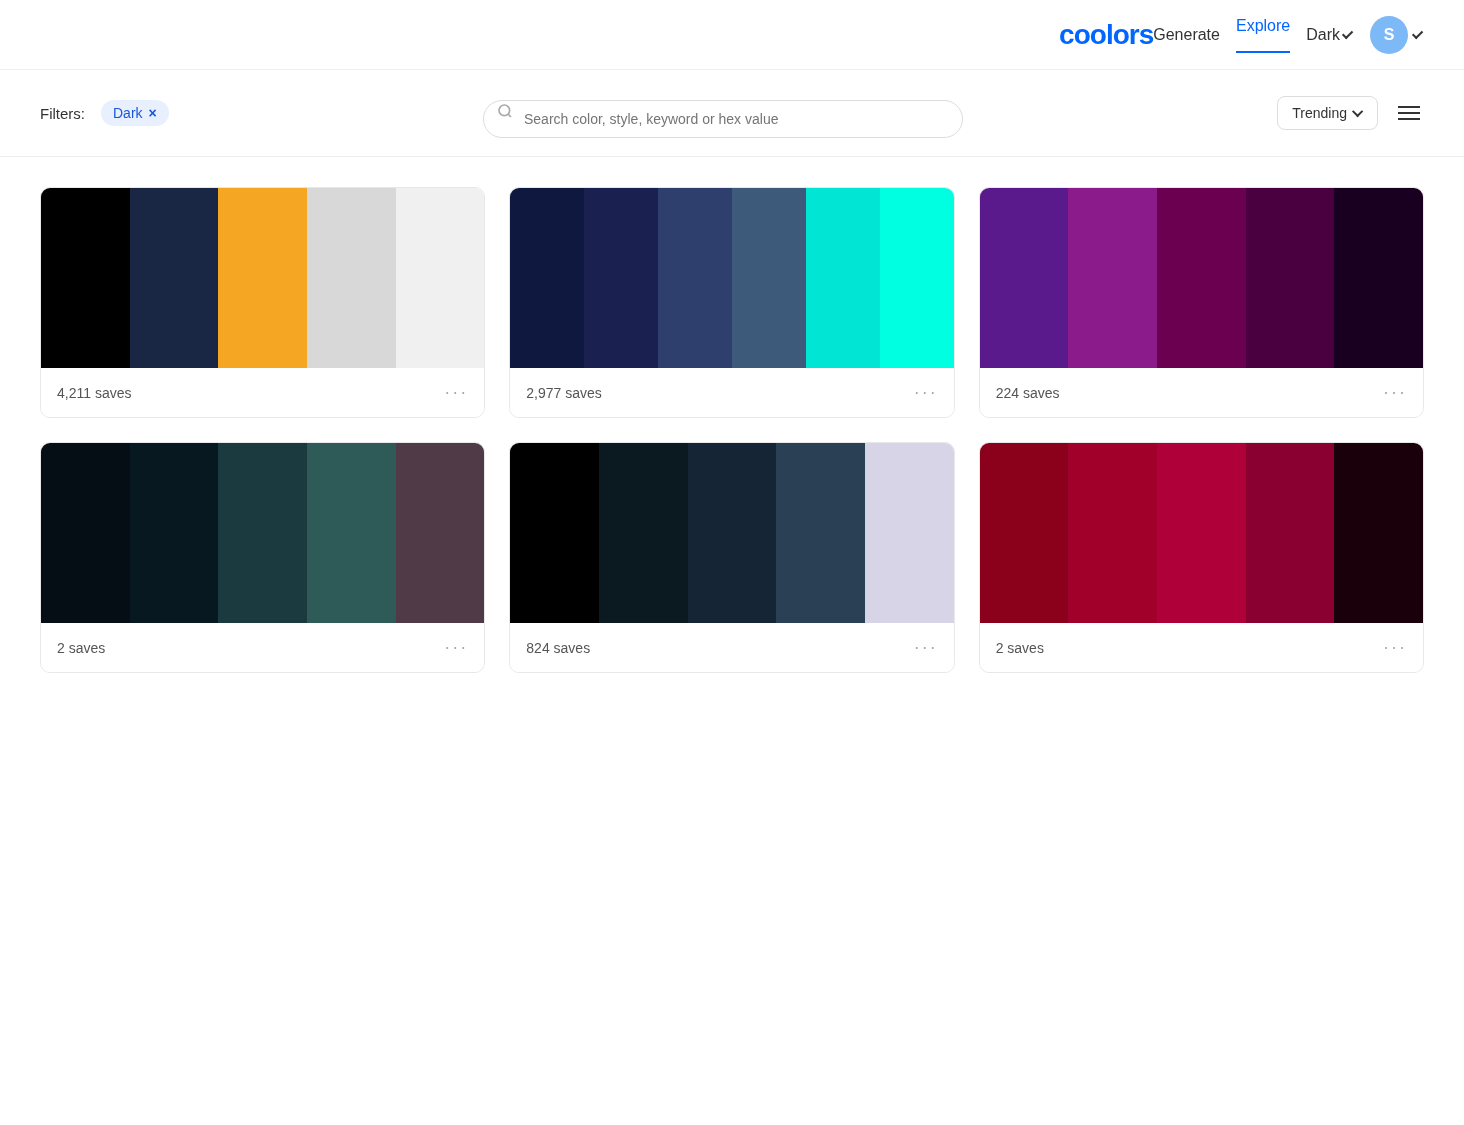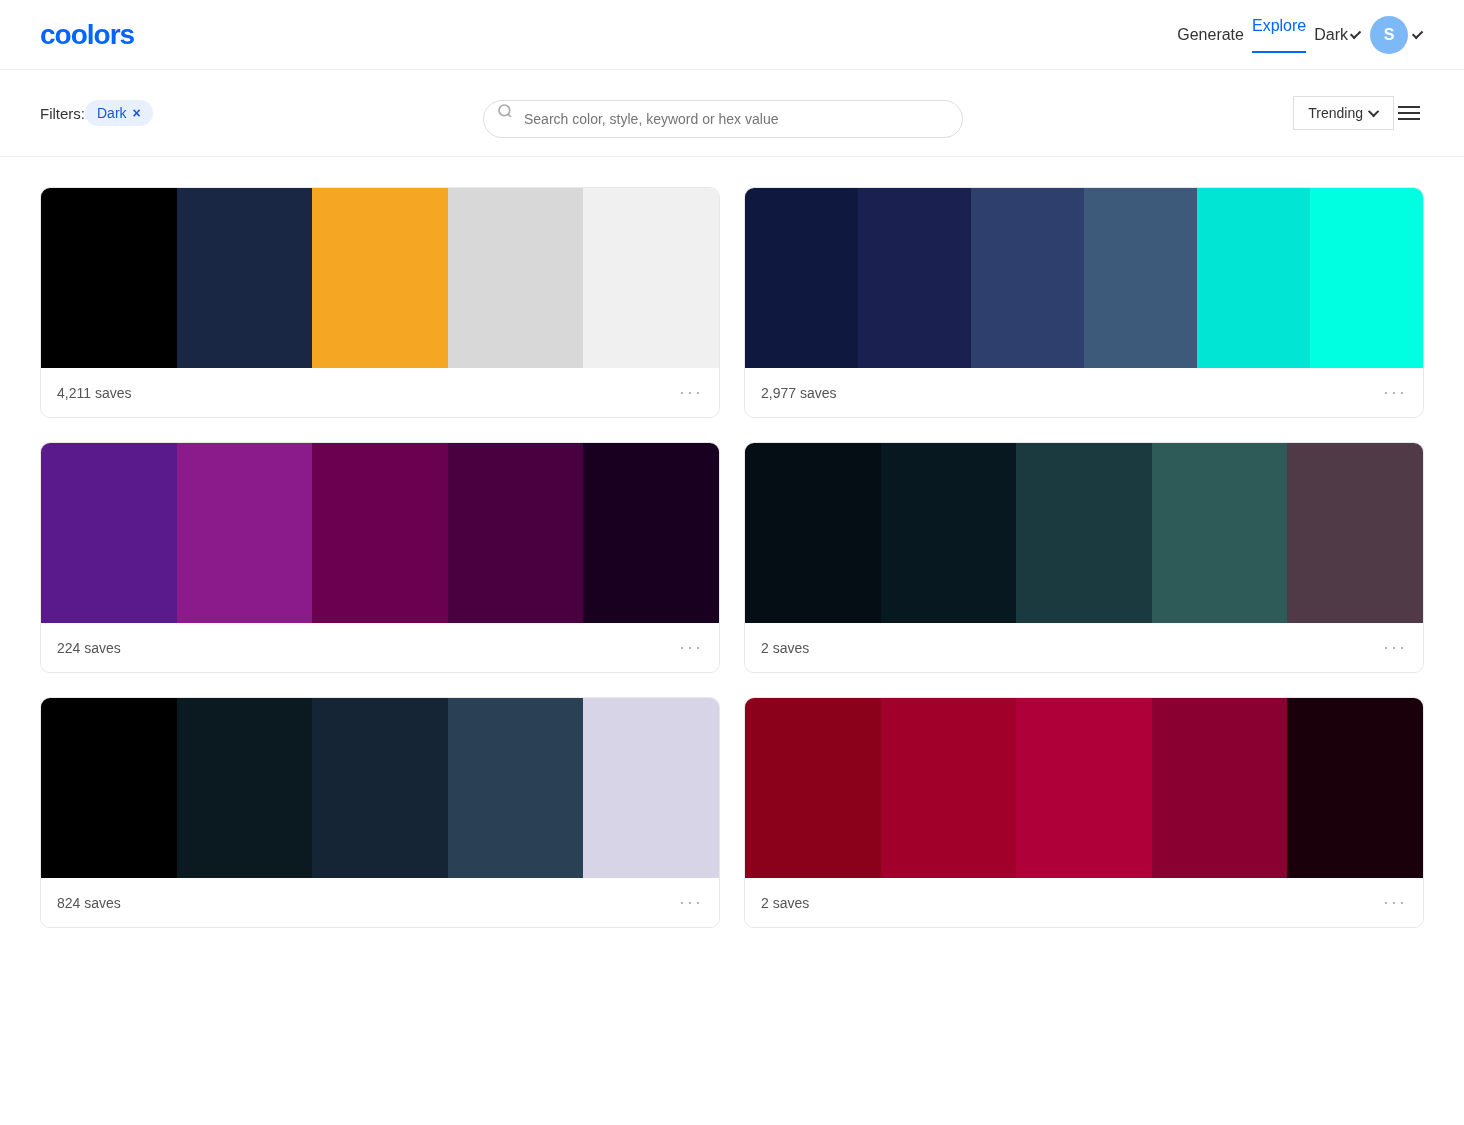--- a/index.html
+++ b/index.html
@@ -2,36 +2,36 @@
 <html><head>
   <meta charset="utf-8">
   <style>
     * { box-sizing: border-box; margin: 0; padding: 0; }
     body { font-family: -apple-system, BlinkMacSystemFont, 'Segoe UI', sans-serif; background: #fff; color: #333; }
 
     
     .header {
       display: flex;
       align-items: center;
-      justify-content: space-between;
+      justify-content: flex-end;
       padding: 0 40px;
       height: 70px;
       border-bottom: 1px solid #eee;
     }
     .logo {
       font-size: 28px;
       font-weight: 900;
       color: #0066ff;
       letter-spacing: -1px;
       cursor: pointer;
     }
     .nav-right {
       display: flex;
       align-items: center;
-      gap: 8px;
+      gap: 16px;
     }
     .nav-link {
       font-size: 16px;
       color: #333;
       cursor: pointer;
       text-decoration: none;
     }
     .nav-link.active {
       color: #0066ff;
       border-bottom: 2px solid #0066ff;
@@ -71,20 +71,21 @@
       align-items: center;
       gap: 6px;
       cursor: pointer;
     }
 
     
     .filters-bar {
       display: flex;
       align-items: center;
       padding: 18px 40px;
+      gap: 16px;
       border-bottom: 1px solid #eee;
     }
     .filters-label {
       font-size: 15px;
       color: #333;
       font-weight: 500;
     }
     .filter-tag {
       display: flex;
       align-items: center;
@@ -125,21 +126,21 @@
       font-size: 14px;
       color: #999;
       outline: none;
       margin-top: 12px;
     }
     .sort-dropdown {
       display: flex;
       align-items: center;
       gap: 8px;
       border: 1.5px solid #ddd;
-      border-radius: 0;
+      border-radius: 8px;
       padding: 8px 14px;
       font-size: 14px;
       font-weight: 500;
       color: #333;
       cursor: pointer;
     }
     .sort-chevron {
       display: inline-block;
       border-left: 2px solid #333;
       border-bottom: 2px solid #333;
@@ -160,21 +161,21 @@
       height: 2px;
       background: #333;
     }
 
     
     .main-content {
       padding: 30px 40px;
     }
     .palette-grid {
       display: grid;
-      grid-template-columns: 1fr 1fr;
+      grid-template-columns: 1fr 1fr 1fr;
       gap: 24px;
     }
     .palette-card {
       border: 1px solid #e8e8e8;
       border-radius: 10px;
       overflow: hidden;
       cursor: pointer;
     }
     .palette-swatches {
       display: flex;

